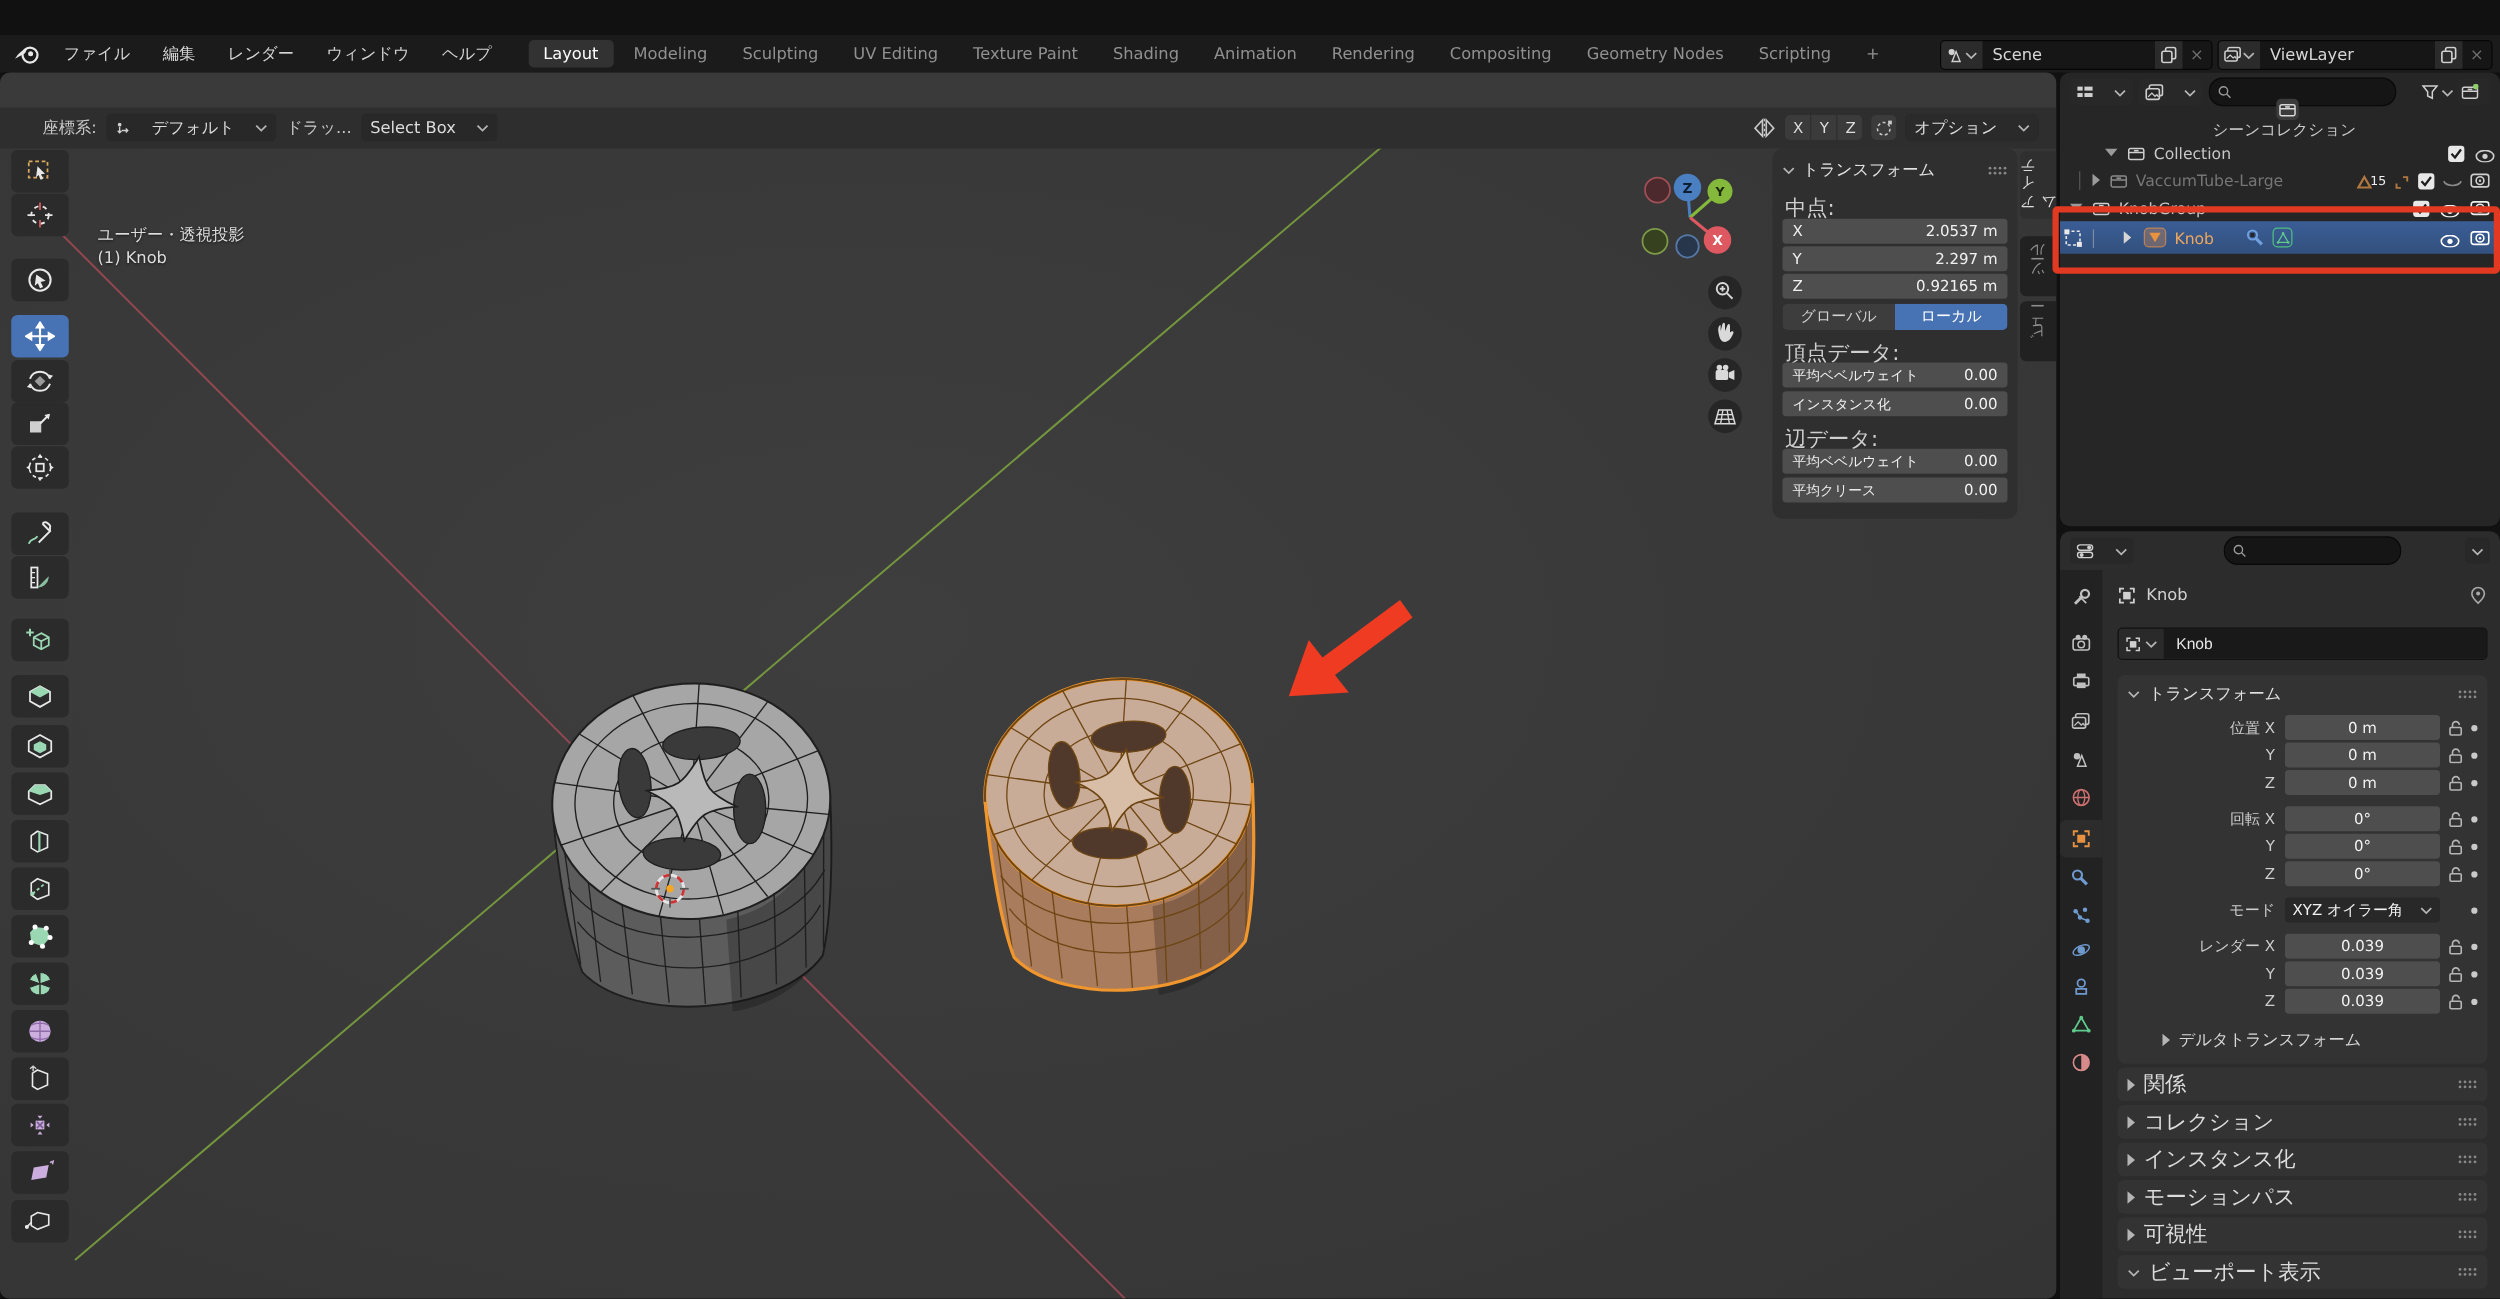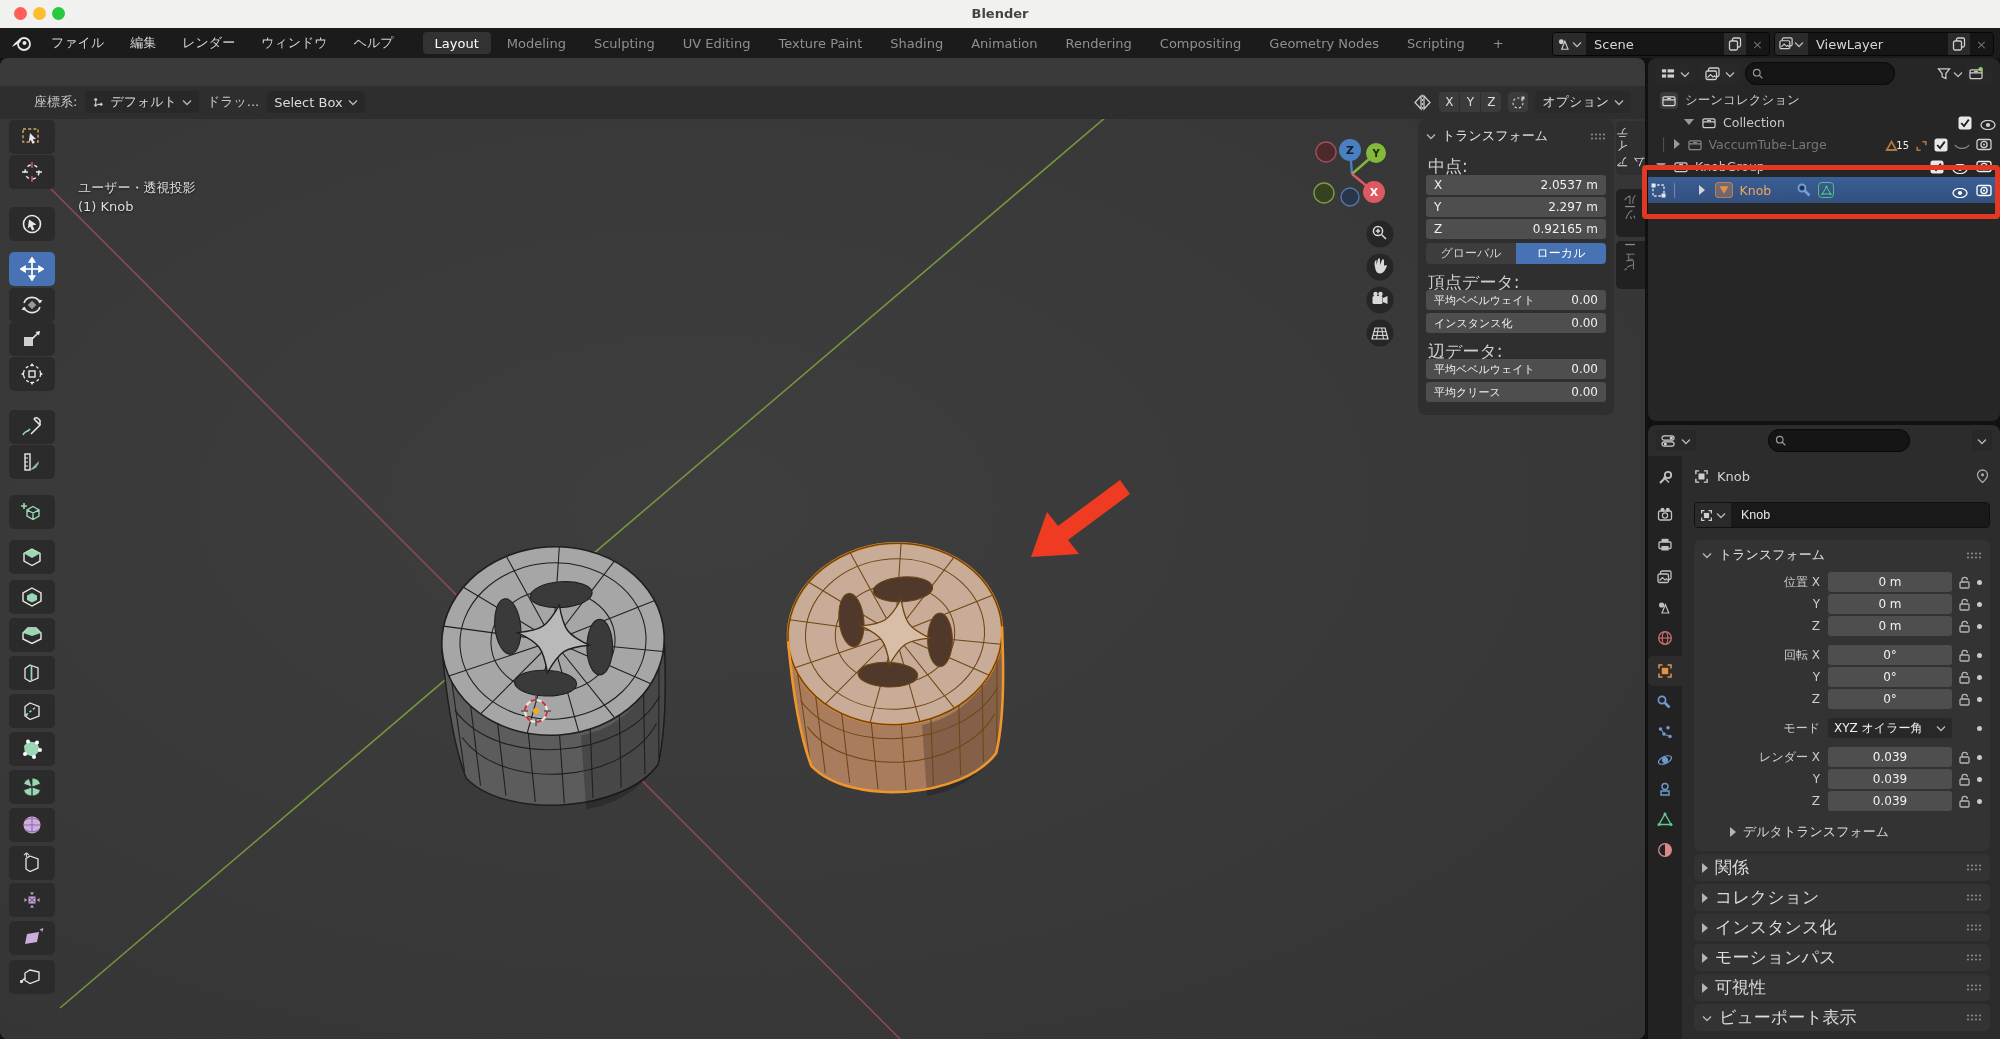--- a/index.html
+++ b/index.html
@@ -23,21 +23,21 @@
   .selector{background:#161616;border:1px solid #070707;border-radius:4px;height:22px;display:flex;align-items:center;color:#d6d6d6;}
   .selector .seg{background:#2b2b2b;height:100%;display:flex;align-items:center;padding:0 4px;}
   .chev{width:10px;height:8px;stroke:#b5b5b5;fill:none;stroke-width:1.4;}
 
   
   .vp{left:0;top:58px;width:1645px;height:981px;background:#3a3a3a;border-radius:8px;overflow:hidden;}
   .vp-head{position:absolute;left:0;top:0;width:100%;height:28px;background:#242424;}
   .vp-tools{position:absolute;left:0;top:28px;width:100%;height:33px;background:#2e2e2e;}
   .vp-body{position:absolute;left:0;top:61px;width:1645px;height:920px;
     background:radial-gradient(ellipse at 42% 42%,#3e3e3e 0%,#393939 55%,#343434 100%);}
-  .pill{background:#282828;border-radius:4px;height:22px;display:flex;align-items:center;padding:0 7px;color:#dcdcdc;gap:5px;justify-content:space-between;}
+  .pill{background:#282828;border-radius:4px;height:22px;display:flex;align-items:center;padding:0 7px;color:#dcdcdc;gap:16px;justify-content:space-between;}
   .sqbtn{background:#3b3b3b;height:20px;width:20px;display:flex;align-items:center;justify-content:center;color:#dedede;font-size:12px;}
 
   
   .tbtn{position:absolute;left:9px;width:46px;height:34px;background:#2b2b2b;border-radius:5px;
     display:flex;align-items:center;justify-content:center;}
   .tbtn.active{background:#4772b3;}
   .tico{stroke:#d8d8d8;fill:none;stroke-width:1.4;}
   .mint{stroke:#9ad8b4;}
 
   
@@ -255,26 +255,20 @@
           <line x1="97" y1="32" x2="91" y2="116"></line>
             <line x1="-97" y1="32" x2="-91" y2="116"></line>
           <path d="M-96,58 C-60,116 60,116 96,58" fill="none"></path>
           <path d="M-91,84 C-57,138 57,138 91,84" fill="none"></path>
         </g>
         <path d="M-104,0 C-103,50 -98,96 -90,122 C-55,164 55,164 90,122 C98,96 103,50 104,0" fill="none" stroke="var(--sel)" stroke-width="2.5"></path>
       </g>
     </defs>
   </svg>
 
-  <div class="r titlebar">
-    <span class="tl" style="left:14px;background:#ff5f57;"></span>
-    <span class="tl" style="left:33px;background:#febc2e;"></span>
-    <span class="tl" style="left:52px;background:#28c840;"></span>
-    <div class="title">Blender</div>
-  </div>
 
   <div class="r topbar fx">
     <svg width="24" height="20" viewBox="0 0 24 20" style="margin:0 4px 0 10px">
       <circle cx="14" cy="11" r="6" fill="none" stroke="#e8e8e8" stroke-width="1.8"></circle>
       <circle cx="14.5" cy="10" r="2" fill="#e8e8e8"></circle>
       <path d="M2,14 C5,9 8,7 12,5.5 L10,9.5 Z" fill="#e8e8e8"></path>
     </svg>
     <span class="menuitem">ファイル</span>
     <span class="menuitem">編集</span>
     <span class="menuitem">レンダー</span>
@@ -705,21 +699,21 @@
         </div>
         <div class="pill" style="height:21px;width:20px;padding:0 3px;">
           <svg width="14" height="13" viewBox="0 0 15 14" color="#cfcfcf">
               <use href="#sym-coll"></use>
               <circle cx="12.5" cy="2.5" r="2.4" fill="#8fce6c" stroke="none"></circle>
             </svg>
         </div>
       </div>
     </div>
 
-    <div class="olrow" style="top:31px;">
+    <div class="olrow" style="top:21px;flex-direction:column;">
       <span style="margin-left:12px;display:flex;background:#3b3b3b;border-radius:4px;padding:2px;">
         <svg width="14" height="13" viewBox="0 0 15 14" color="#d8d8d8">
             <use href="#sym-coll"></use>
           </svg>
       </span>
       <span style="margin-left:7px;">シーンコレクション</span>
     </div>
 
     <div class="olrow" style="top:53px;padding-left:28px;">
       <span class="tri-d" style="margin-left:8px;"></span>

